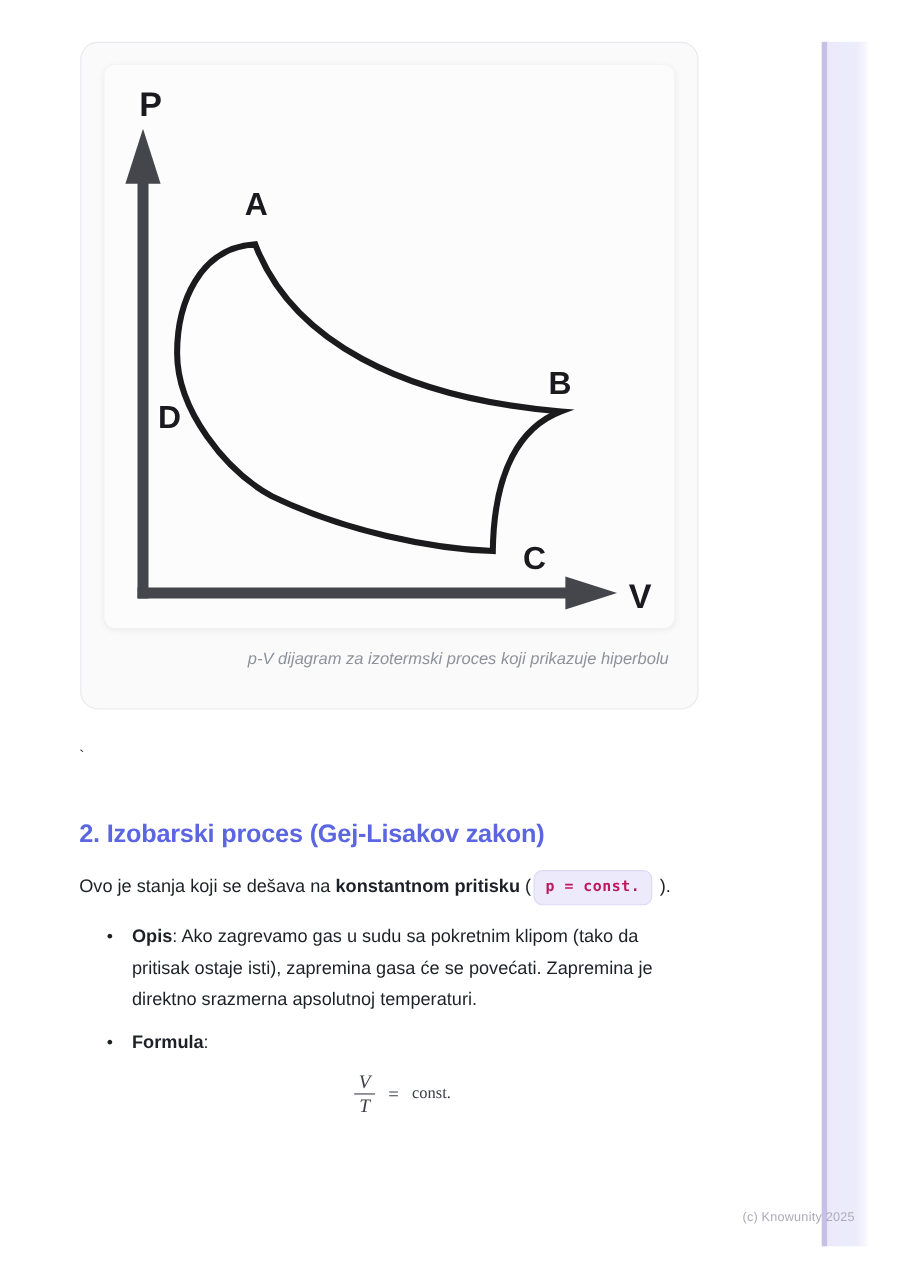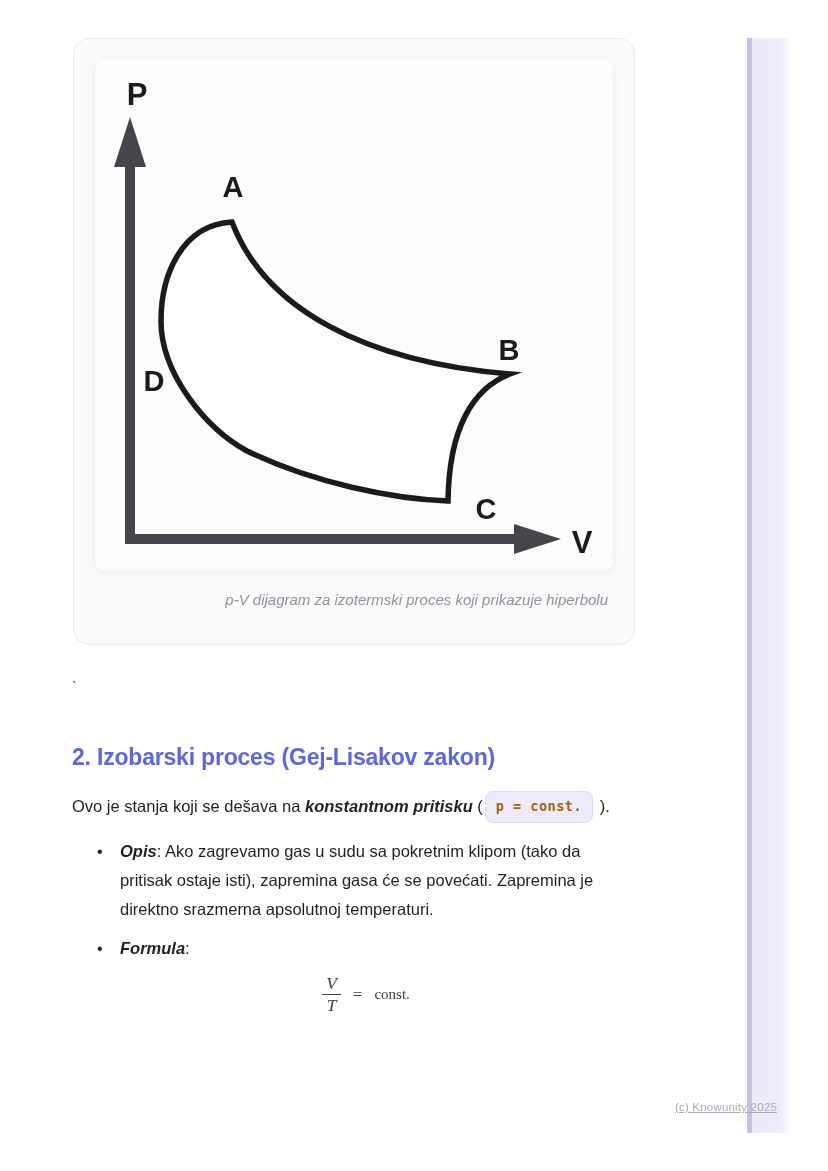--- a/index.html
+++ b/index.html
@@ -44,27 +44,27 @@
     margin:20px 26px 0;text-align:right;
     font-style:italic;font-size:15px;color:#8d929b;
   }
   
   .stray{margin-top:34px;height:20px;font-size:14px;color:#2a2c31;}
   h2.section-heading{
     margin:44px 0 0 0;font-size:23px;line-height:28px;font-weight:700;
     color:#5c66e1;letter-spacing:-0.2px;
   }
   p.intro{margin:20px 0 0 0;font-size:16.5px;line-height:26px;}
-  .b{font-weight:700;font-style:italic;}
+  .b{font-weight:700;}
   .code-chip{
     display:inline-block;
     background:#eceafb;border:1px solid #dcd9f5;border-radius:8px;
     padding:1px 10px 3px 10px;margin:0 2px;
     font-family:"DejaVu Sans Mono",monospace;font-size:13.5px;font-weight:600;
-    color:#a16207;letter-spacing:0.5px;
+    color:#be185d;letter-spacing:0.5px;
     vertical-align:1px;
   }
   ul.bullets{margin:14px 0 0 0;padding:0;list-style:none;}
   ul.bullets li{
     position:relative;padding-left:48px;padding-right:30px;
     font-size:16.5px;line-height:29px;margin-bottom:10px;
   }
   ul.bullets li .marker{
     position:absolute;left:25px;top:0;font-size:16px;
   }
@@ -79,21 +79,21 @@
   .frac .num{border-bottom:1.4px solid #3c4048;}
   .mvar{font-style:italic;}
   .frac sub,.msub{font-size:11px;font-style:normal;}
   .frac sub{vertical-align:-2px;}
   .meq{display:inline-block;vertical-align:middle;font-size:17px;margin:0 8px;}
   .mword{display:inline-block;vertical-align:middle;font-size:15px;}
   p.between{margin:26px 0 0 0;font-size:16.5px;line-height:22px;}
   
   .watermark{
     position:absolute;top:1101px;right:51px;z-index:5;
-    font-size:11.5px;color:#ababb8;letter-spacing:0.2px;text-decoration:underline;
+    font-size:11.5px;color:#ababb8;letter-spacing:0.2px;
   }
 </style>
 </head>
 <body>
 
 <div class="scroll-track"></div>
 <div class="scroll-edge"></div>
 
 <div class="watermark">(c) Knowunity 2025</div>
 

